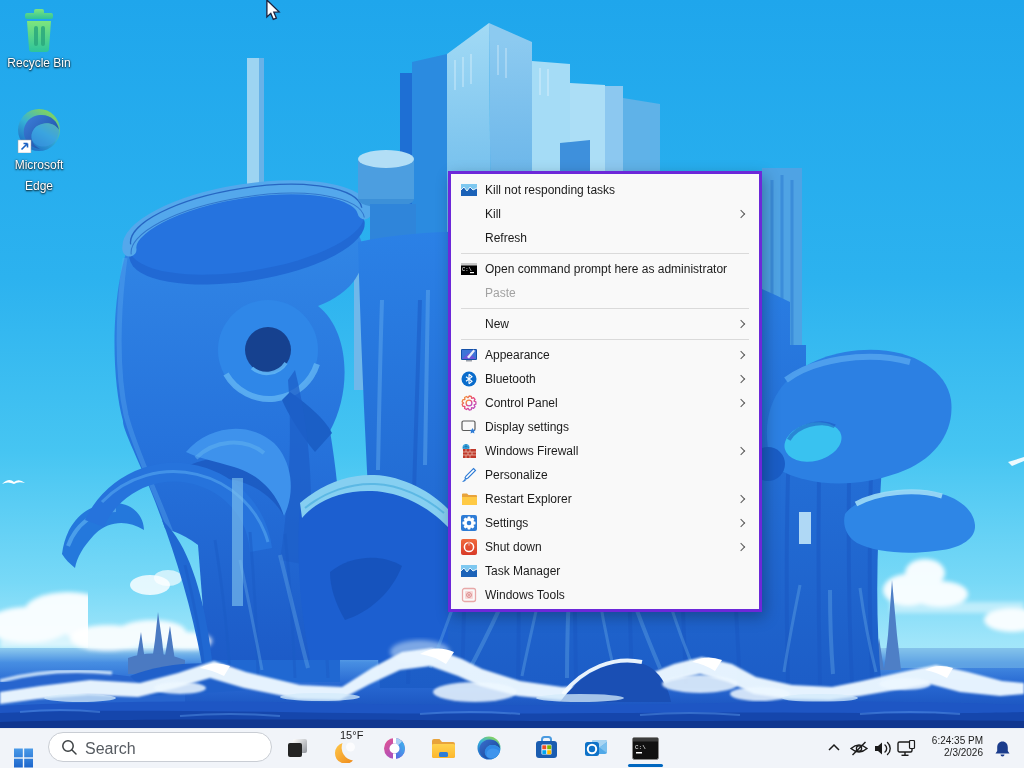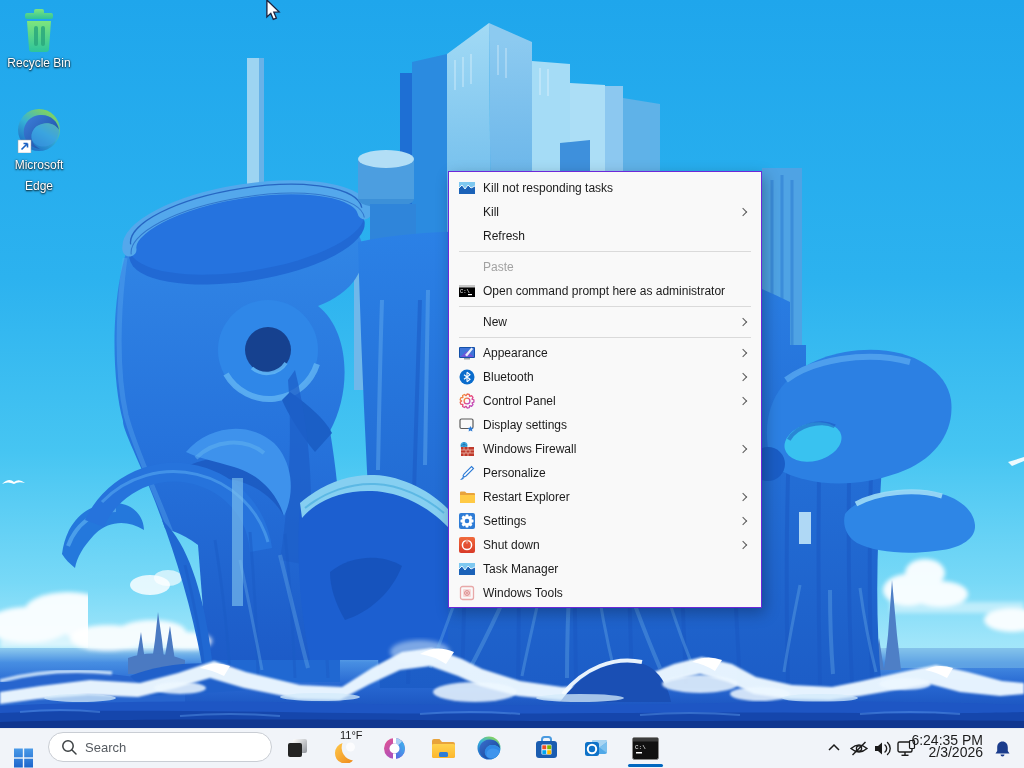--- a/index.html
+++ b/index.html
@@ -1,29 +1,29 @@
 <!DOCTYPE html>
 <html><head>
 <meta charset="utf-8">
 <style>
 html,body{margin:0;padding:0;width:1024px;height:768px;overflow:hidden;font-family:"Liberation Sans",sans-serif;}
 #screen{position:relative;width:1024px;height:768px;background:#0f766e;border-radius:29px;}
 #wall{position:absolute;left:0;top:0;}
 .dicon{position:absolute;text-align:center;color:#fff;font-size:12px;text-shadow:0 1px 2px rgba(0,0,0,.9),0 0 2px rgba(0,0,0,.7);}
-#menu{position:absolute;left:448px;top:171px;width:314px;box-sizing:border-box;background:#f9f9f9;border:1px solid #6d28d9;box-shadow:3px 5px 14px rgba(0,0,0,.28);padding:4px 0 2px 0;}
+#menu{position:absolute;left:448px;top:171px;width:314px;box-sizing:border-box;background:#f9f9f9;border:3px solid #6d28d9;box-shadow:3px 5px 14px rgba(0,0,0,.28);padding:4px 0 2px 0;}
 .mi{height:24px;line-height:24px;position:relative;padding-left:34px;font-size:12px;color:#1b1b1b;white-space:nowrap;}
 .mi.gray{color:#a2a2a2;}
 .mi .ic{position:absolute;left:10px;top:4px;width:16px;height:16px;}
 .mi.arr::after{content:"";position:absolute;right:15px;top:9px;width:5px;height:5px;border-right:1.4px solid #5a5a5a;border-bottom:1.4px solid #5a5a5a;transform:rotate(-45deg);}
 .sep{height:1px;background:#dadada;margin:3px 10px;}
 #taskbar{position:absolute;left:0;top:728px;width:1024px;height:40px;background:#f1f4f9;border-top:1px solid #e8ebf0;box-sizing:border-box;}
 .tb{position:absolute;top:0;height:40px;}
-#clock{position:absolute;right:41px;top:735px;text-align:right;font-size:14px;color:#1b1b1b;line-height:11.5px;}
+#clock{position:absolute;right:41px;top:735px;text-align:right;font-size:10px;color:#1b1b1b;line-height:11.5px;}
 #searchbox{position:absolute;left:48px;top:732px;width:224px;height:30px;background:#fff;border:1px solid #c9cdd4;border-radius:16px;box-sizing:border-box;}
-#searchbox span{position:absolute;left:36px;top:7px;font-size:13px;color:#565b61;}
+#searchbox span{position:absolute;left:36px;top:7px;font-size:16px;color:#565b61;}
 </style>
 </head>
 <body>
 <div id="screen">
 <svg id="wall" width="1024" height="729" viewBox="0 0 1024 729">
 <defs>
 <linearGradient id="skyg" x1="0" y1="0" x2="0" y2="729" gradientUnits="userSpaceOnUse">
 <stop offset="0" stop-color="#1fa6ec"></stop>
           <stop offset="0.38" stop-color="#2cb2ef"></stop>
 <stop offset="0.62" stop-color="#46c5f2"></stop>
@@ -295,27 +295,27 @@
 
 <div id="menu">
 <div class="mi"><span class="ic"><svg width="16" height="16" viewBox="0 0 16 16">
             <rect x="0" y="2" width="16" height="12" fill="#7ec8f0"></rect>
             <path d="M0 8 L3 5 L6 9 L9 5 L12 8 L16 6 L16 14 L0 14 Z" fill="#1b62b8"></path>
             <path d="M0 8 L3 5 L6 9 L9 5 L12 8 L16 6" fill="none" stroke="#e8f4fc" stroke-width="1"></path>
           </svg></span>Kill not responding tasks</div>
 <div class="mi arr">Kill</div>
 <div class="mi">Refresh</div>
 <div class="sep"></div>
-<div class="mi gray">Paste</div>
 <div class="mi"><span class="ic"><svg width="16" height="16" viewBox="0 0 16 16">
             <rect x="0" y="2" width="16" height="12" fill="#000"></rect>
             <rect x="0" y="2" width="16" height="2.5" fill="#c8c8c8"></rect>
             <text x="1" y="9.5" font-size="5.5" fill="#fff" font-family="Liberation Mono">C:\</text>
             <rect x="9" y="11" width="4" height="1.2" fill="#fff"></rect>
           </svg></span>Open command prompt here as administrator</div>
+<div class="mi gray">Paste</div>
 <div class="sep"></div>
 <div class="mi arr">New</div>
 <div class="sep"></div>
 <div class="mi arr"><span class="ic"><svg width="16" height="16" viewBox="0 0 16 16">
             <rect x="0" y="2" width="16" height="11" rx="1" fill="#1450a8"></rect>
             <rect x="1" y="3" width="14" height="9" fill="#3f74d8"></rect>
             <path d="M1 12 L8 6 L15 12 Z" fill="#7a4fd8" opacity="0.8"></path>
             <path d="M12.5 2.5 L6 10 L8 11.5 L14 4 Z" fill="#e8eef8"></path>
             <rect x="5" y="13" width="6" height="1.5" fill="#9aa0a8"></rect>
           </svg></span>Appearance</div>
@@ -384,21 +384,21 @@
 <svg style="position:absolute;left:287px;top:738px;" width="21" height="21" viewBox="0 0 21 21">
 <defs>
         <linearGradient id="tvg" x1="0" y1="0" x2="1" y2="1">
           <stop offset="0" stop-color="#ffffff"></stop>
           <stop offset="1" stop-color="#8e9299"></stop>
         </linearGradient>
       </defs>
 <rect x="6" y="1" width="14" height="14" rx="2" fill="url(#tvg)"></rect>
 <rect x="1" y="5" width="14" height="14" rx="2" fill="#232323"></rect>
 </svg>
-<div style="position:absolute;left:340px;top:729px;font-size:11px;color:#1b1b1b;">11°F</div>
+<div style="position:absolute;left:340px;top:729px;font-size:11px;color:#1b1b1b;">15°F</div>
 <svg style="position:absolute;left:333px;top:740px;" width="26" height="23" viewBox="0 0 26 23">
 <defs>
         <linearGradient id="sung" x1="0" y1="0" x2="1" y2="1">
           <stop offset="0" stop-color="#ffc84a"></stop>
           <stop offset="1" stop-color="#ee8a1c"></stop>
         </linearGradient>
       </defs>
 <path d="M2 13 A 10.5 10.5 0 0 0 20 20.5 A 13 13 0 0 1 9.5 3 A 10.5 10.5 0 0 0 2 13 Z" fill="url(#sung)"></path>
 <circle cx="17.5" cy="7" r="4.5" fill="#fff" opacity="0.75"></circle>
 </svg>

